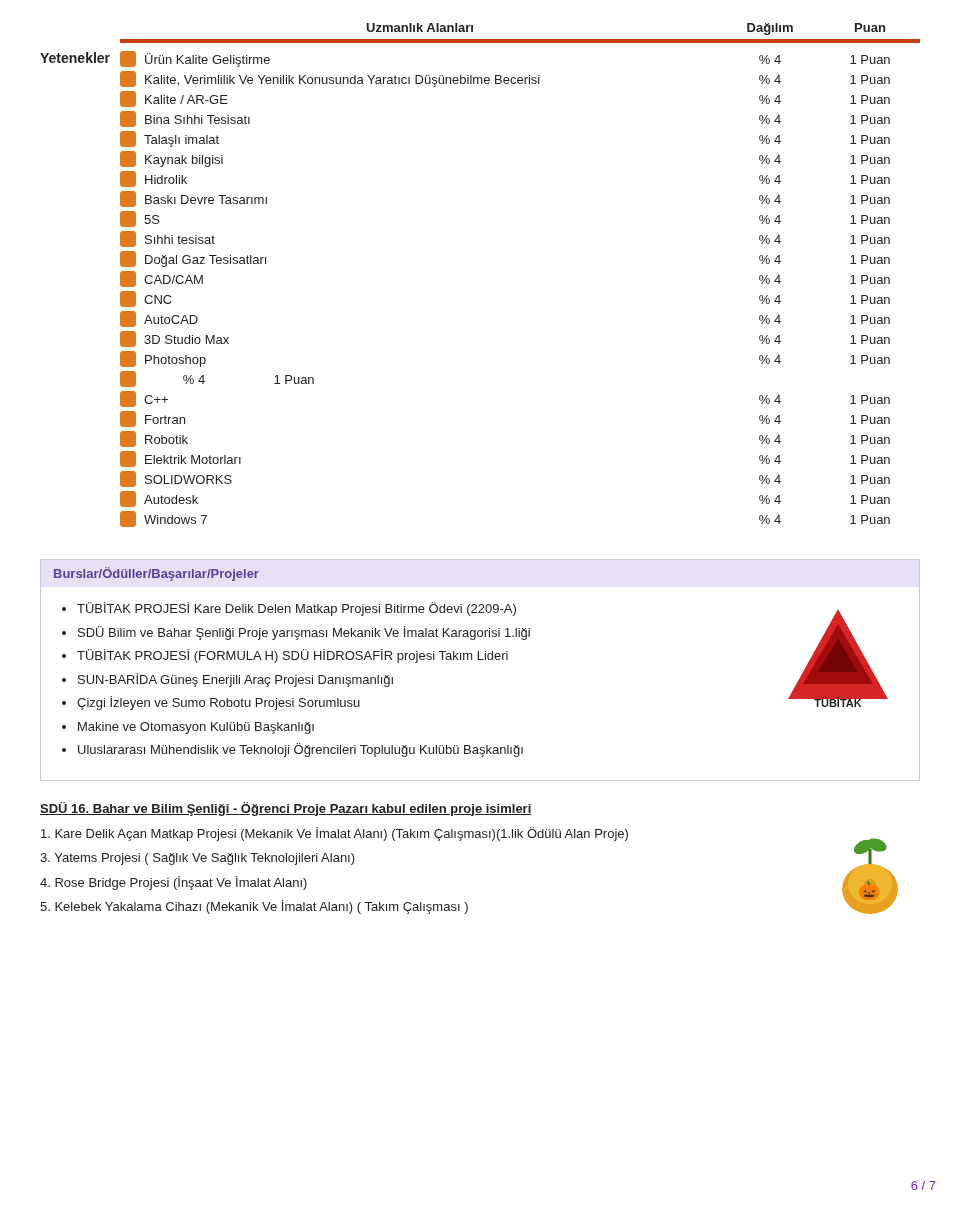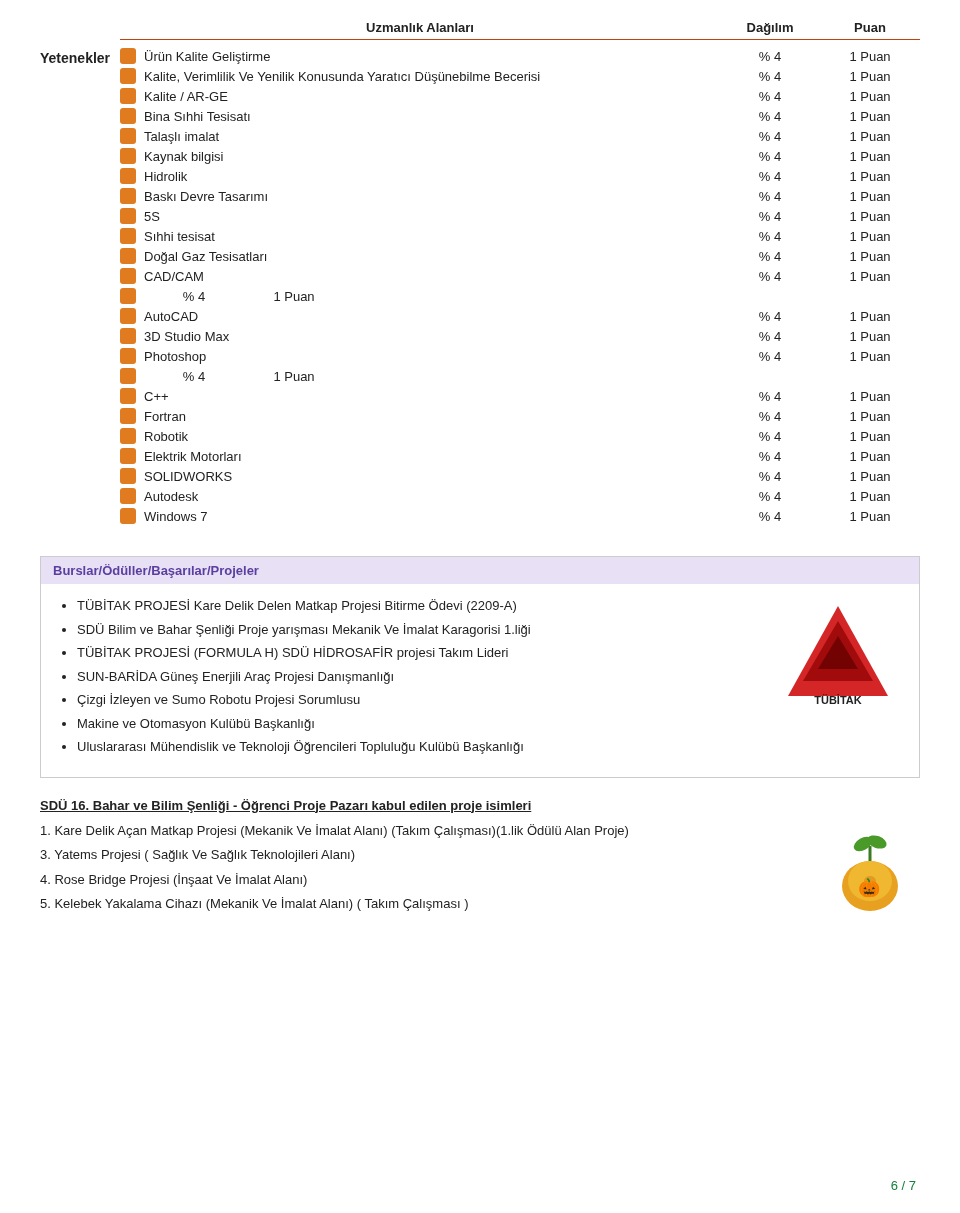--- a/index.html
+++ b/index.html
@@ -8,21 +8,21 @@
       font-size: 13px;
       color: #222;
       background: #fff;
       width: 960px;
       min-height: 1213px;
       padding: 20px 40px 40px 40px;
     }
     .skills-header {
       display: flex;
       margin-bottom: 6px;
-      border-bottom: 1px solid #c2410c;
+      border-bottom: 4px solid #c2410c;
       padding-bottom: 4px;
       justify-content: space-between;
     }
     .skills-header .col-name {
       flex: 1;
       font-weight: bold;
       font-size: 13px;
       text-align: center;
     }
     .skills-header .col-dist {
@@ -128,23 +128,23 @@
       height: 100px;
       flex-shrink: 0;
       display: flex;
       align-items: center;
       justify-content: center;
     }
 
     .page-footer {
       position: fixed;
       bottom: 20px;
-      right: 44px;
-      font-size: 13px;
-      color: #15803d;
+      right: 24px;
+      font-size: 13px;
+      color: #6d28d9;
     }
 
     .top-area {
       position: relative;
       display: flex;
     }
     .yetenekler-col {
       width: 80px;
       font-weight: bold;
       font-size: 14px;
@@ -233,20 +233,21 @@
           <div class="skill-point">1 Puan</div>
         </div>
         <div class="skill-row">
           <div class="skill-icon" style="background-color: rgb(224, 123, 32);"></div>
           <div class="skill-name">CAD/CAM</div>
           <div class="skill-dist">% 4</div>
           <div class="skill-point">1 Puan</div>
         </div>
         <div class="skill-row">
           <div class="skill-icon" style="background-color: rgb(224, 123, 32);"></div>
+          <div class="skill-name">CNC</div>
           <div class="skill-dist">% 4</div>
           <div class="skill-point">1 Puan</div>
         </div>
         <div class="skill-row">
           <div class="skill-icon" style="background-color: rgb(224, 123, 32);"></div>
           <div class="skill-name">AutoCAD</div>
           <div class="skill-dist">% 4</div>
           <div class="skill-point">1 Puan</div>
         </div>
         <div class="skill-row">

